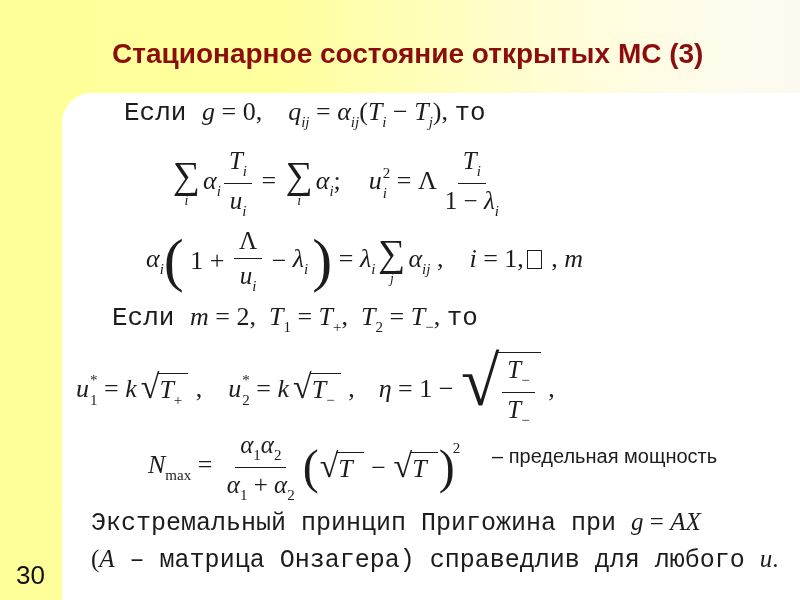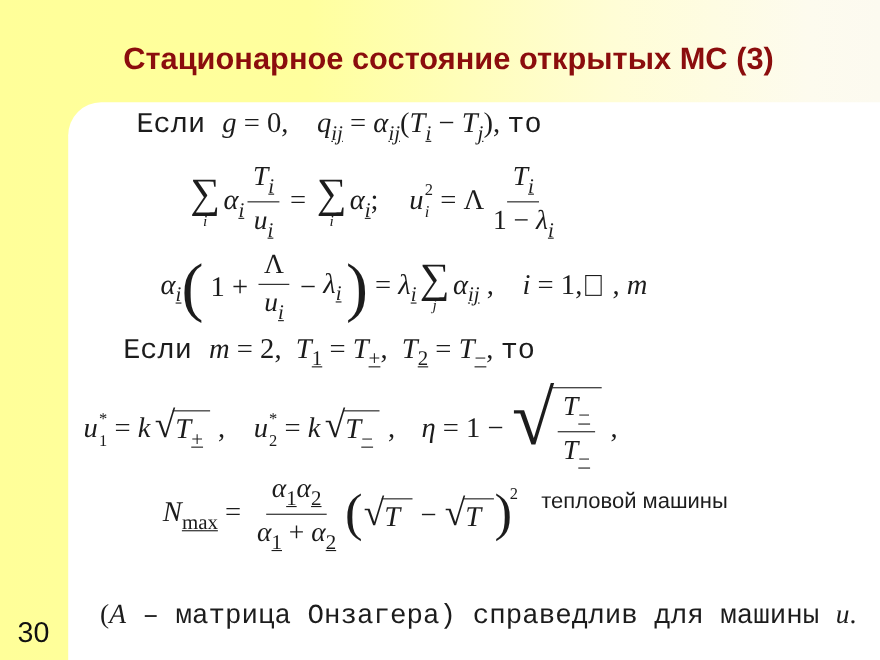--- a/index.html
+++ b/index.html
@@ -31,21 +31,21 @@
   #line2{left:112px;top:303px;}
   #fD{left:76px;top:352px;}
   #fE{left:148px;top:430px;}
   #b1{left:91px;top:509px;font-size:25px;}
   #b2{left:91px;top:546px;font-size:25px;}
   .m-sf{font-family:Liberation Mono, monospace;}
   .m-rm{font-family:"Liberation Serif",serif;font-style:normal;}
   .m-it{font-family:"Liberation Serif",serif;font-style:italic;}
   .msp{display:inline-block;}
   .msb{display:inline;}
-  .msub{font-size:19px;vertical-align:-7px;text-decoration:underline;}
+  .msub{font-size:15px;vertical-align:-7px;}
   .mstack{display:inline-flex;flex-direction:column;align-items:flex-start;
           vertical-align:middle;font-size:15px;line-height:1;gap:5px;margin-left:1px;}
   .mfrac{display:inline-flex;flex-direction:column;align-items:center;
          vertical-align:middle;margin:0 3px;font-size:25px;line-height:1.12;}
   .mnum{display:inline-block;padding:1px 5px 3px 5px;border-bottom:1.8px solid #1c1c1c;white-space:pre;}
   .mden{display:inline-block;padding:3px 5px 1px 5px;white-space:pre;}
   .msum{display:inline-flex;flex-direction:column;align-items:center;
         vertical-align:middle;margin:0 3px;line-height:1;}
   .msumg{font-size:38px;line-height:0.92;}
   .msumsub{font-size:14px;font-style:italic;margin-top:1px;}
@@ -77,20 +77,21 @@
 
   <div class="mrow" id="fB"><span class="msb"><span class="m-it">α</span><span class="msub"><span class="m-it">i</span></span></span><span class="mpargrp"><span class="mlpar">(</span><span class="mparbody"><span class="m-rm"> 1 + </span><span class="mfrac"><span class="mnum"><span class="m-rm">Λ</span></span><span class="mden"><span class="msb"><span class="m-it">u</span><span class="msub"><span class="m-it">i</span></span></span></span></span><span class="m-rm"> − </span><span class="msb"><span class="m-it">λ</span><span class="msub"><span class="m-it">i</span></span></span><span class="msp" style="width: 4px;"></span></span><span class="mrpar">)</span></span><span class="m-rm"> = </span><span class="msb"><span class="m-it">λ</span><span class="msub"><span class="m-it">i</span></span></span><span class="msum"><span class="msumg">∑</span><span class="msumsub">j</span></span><span class="msb"><span class="m-it">α</span><span class="msub"><span class="m-it">ij</span></span></span><span class="m-rm"> ,</span><span class="msp" style="width: 26px;"></span><span class="m-it">i</span><span class="m-rm"> = 1,</span><span class="mbox"></span><span class="m-rm"> , </span><span class="m-it">m</span></div>
 
   <div class="mrow" id="line2"><span class="m-sf">Если </span><span class="m-it">m</span><span class="m-rm"> = 2,  </span><span class="msb"><span class="m-it">T</span><span class="msub"><span class="m-rm">1</span></span></span><span class="m-rm"> = </span><span class="msb"><span class="m-it">T</span><span class="msub"><span class="m-rm">+</span></span></span><span class="m-rm">,  </span><span class="msb"><span class="m-it">T</span><span class="msub"><span class="m-rm">2</span></span></span><span class="m-rm"> = </span><span class="msb"><span class="m-it">T</span><span class="msub"><span class="m-rm">−</span></span></span><span class="m-rm">, </span><span class="m-sf">то</span></div>
 
   <div class="mrow" id="fD"><span class="msb"><span class="m-it">u</span><span class="mstack"><span><span class="m-rm">*</span></span><span><span class="m-rm">1</span></span></span></span><span class="m-rm"> = </span><span class="m-it">k</span><span class="msp" style="width: 3px;"></span><span class="msqrt"><span class="msqsgn">√</span><span class="msqrad"><span class="msb"><span class="m-it">T</span><span class="msub"><span class="m-rm">+</span></span></span><span class="msp" style="width: 3px;"></span></span></span><span class="m-rm"> ,</span><span class="msp" style="width: 26px;"></span><span class="msb"><span class="m-it">u</span><span class="mstack"><span><span class="m-rm">*</span></span><span><span class="m-rm">2</span></span></span></span><span class="m-rm"> = </span><span class="m-it">k</span><span class="msp" style="width: 3px;"></span><span class="msqrt"><span class="msqsgn">√</span><span class="msqrad"><span class="msb"><span class="m-it">T</span><span class="msub"><span class="m-rm">−</span></span></span><span class="msp" style="width: 3px;"></span></span></span><span class="m-rm"> ,</span><span class="msp" style="width: 24px;"></span><span class="m-it">η</span><span class="m-rm"> = 1 − </span><span class="msqrt big"><span class="msqsgn">√</span><span class="msqrad"><span class="mfrac"><span class="mnum"><span class="msb"><span class="m-it">T</span><span class="msub"><span class="m-rm">−</span></span></span></span><span class="mden"><span class="msb"><span class="m-it">T</span><span class="msub"><span class="m-rm">−</span></span></span></span></span></span></span><span class="m-rm"> ,</span></div>
 
   <div class="mrow" id="fE"><span class="msb"><span class="m-it">N</span><span class="msub"><span class="m-rm">max</span></span></span><span class="m-rm"> = </span><span class="mfrac"><span class="mnum"><span class="msb"><span class="m-it">α</span><span class="msub"><span class="m-rm">1</span></span></span><span class="msb"><span class="m-it">α</span><span class="msub"><span class="m-rm">2</span></span></span></span><span class="mden"><span class="msb"><span class="m-it">α</span><span class="msub"><span class="m-rm">1</span></span></span><span class="m-rm"> + </span><span class="msb"><span class="m-it">α</span><span class="msub"><span class="m-rm">2</span></span></span></span></span><span class="mpargrp"><span class="mlpar">(</span><span class="mparbody"><span class="msqrt"><span class="msqsgn">√</span><span class="msqrad"><span class="m-it">T</span><span class="msp" style="width: 8px;"></span></span></span><span class="m-rm"> − </span><span class="msqrt"><span class="msqsgn">√</span><span class="msqrad"><span class="m-it">T</span><span class="msp" style="width: 8px;"></span></span></span></span><span class="mrpar">)</span></span><span class="mparsup">2</span></div>
 
   <div class="note">
-    <div>тепловой машины</div>
+    <div>– предельная мощность</div>
   </div>
 
+  <div class="mrow" id="b1"><span class="m-sf">Экстремальный принцип Пригожина при </span><span class="m-it">g</span><span class="m-rm"> = </span><span class="m-it">AX</span></div>
 
-  <div class="mrow" id="b2"><span class="m-rm">(</span><span class="m-it">A</span><span class="m-sf"> – матрица Онзагера) справедлив для машины </span><span class="m-it">u</span><span class="m-rm">.</span></div>
+  <div class="mrow" id="b2"><span class="m-rm">(</span><span class="m-it">A</span><span class="m-sf"> – матрица Онзагера) справедлив для любого </span><span class="m-it">u</span><span class="m-rm">.</span></div>
 
   <div class="page-number">30</div>
 </div>
 
 </body></html>

